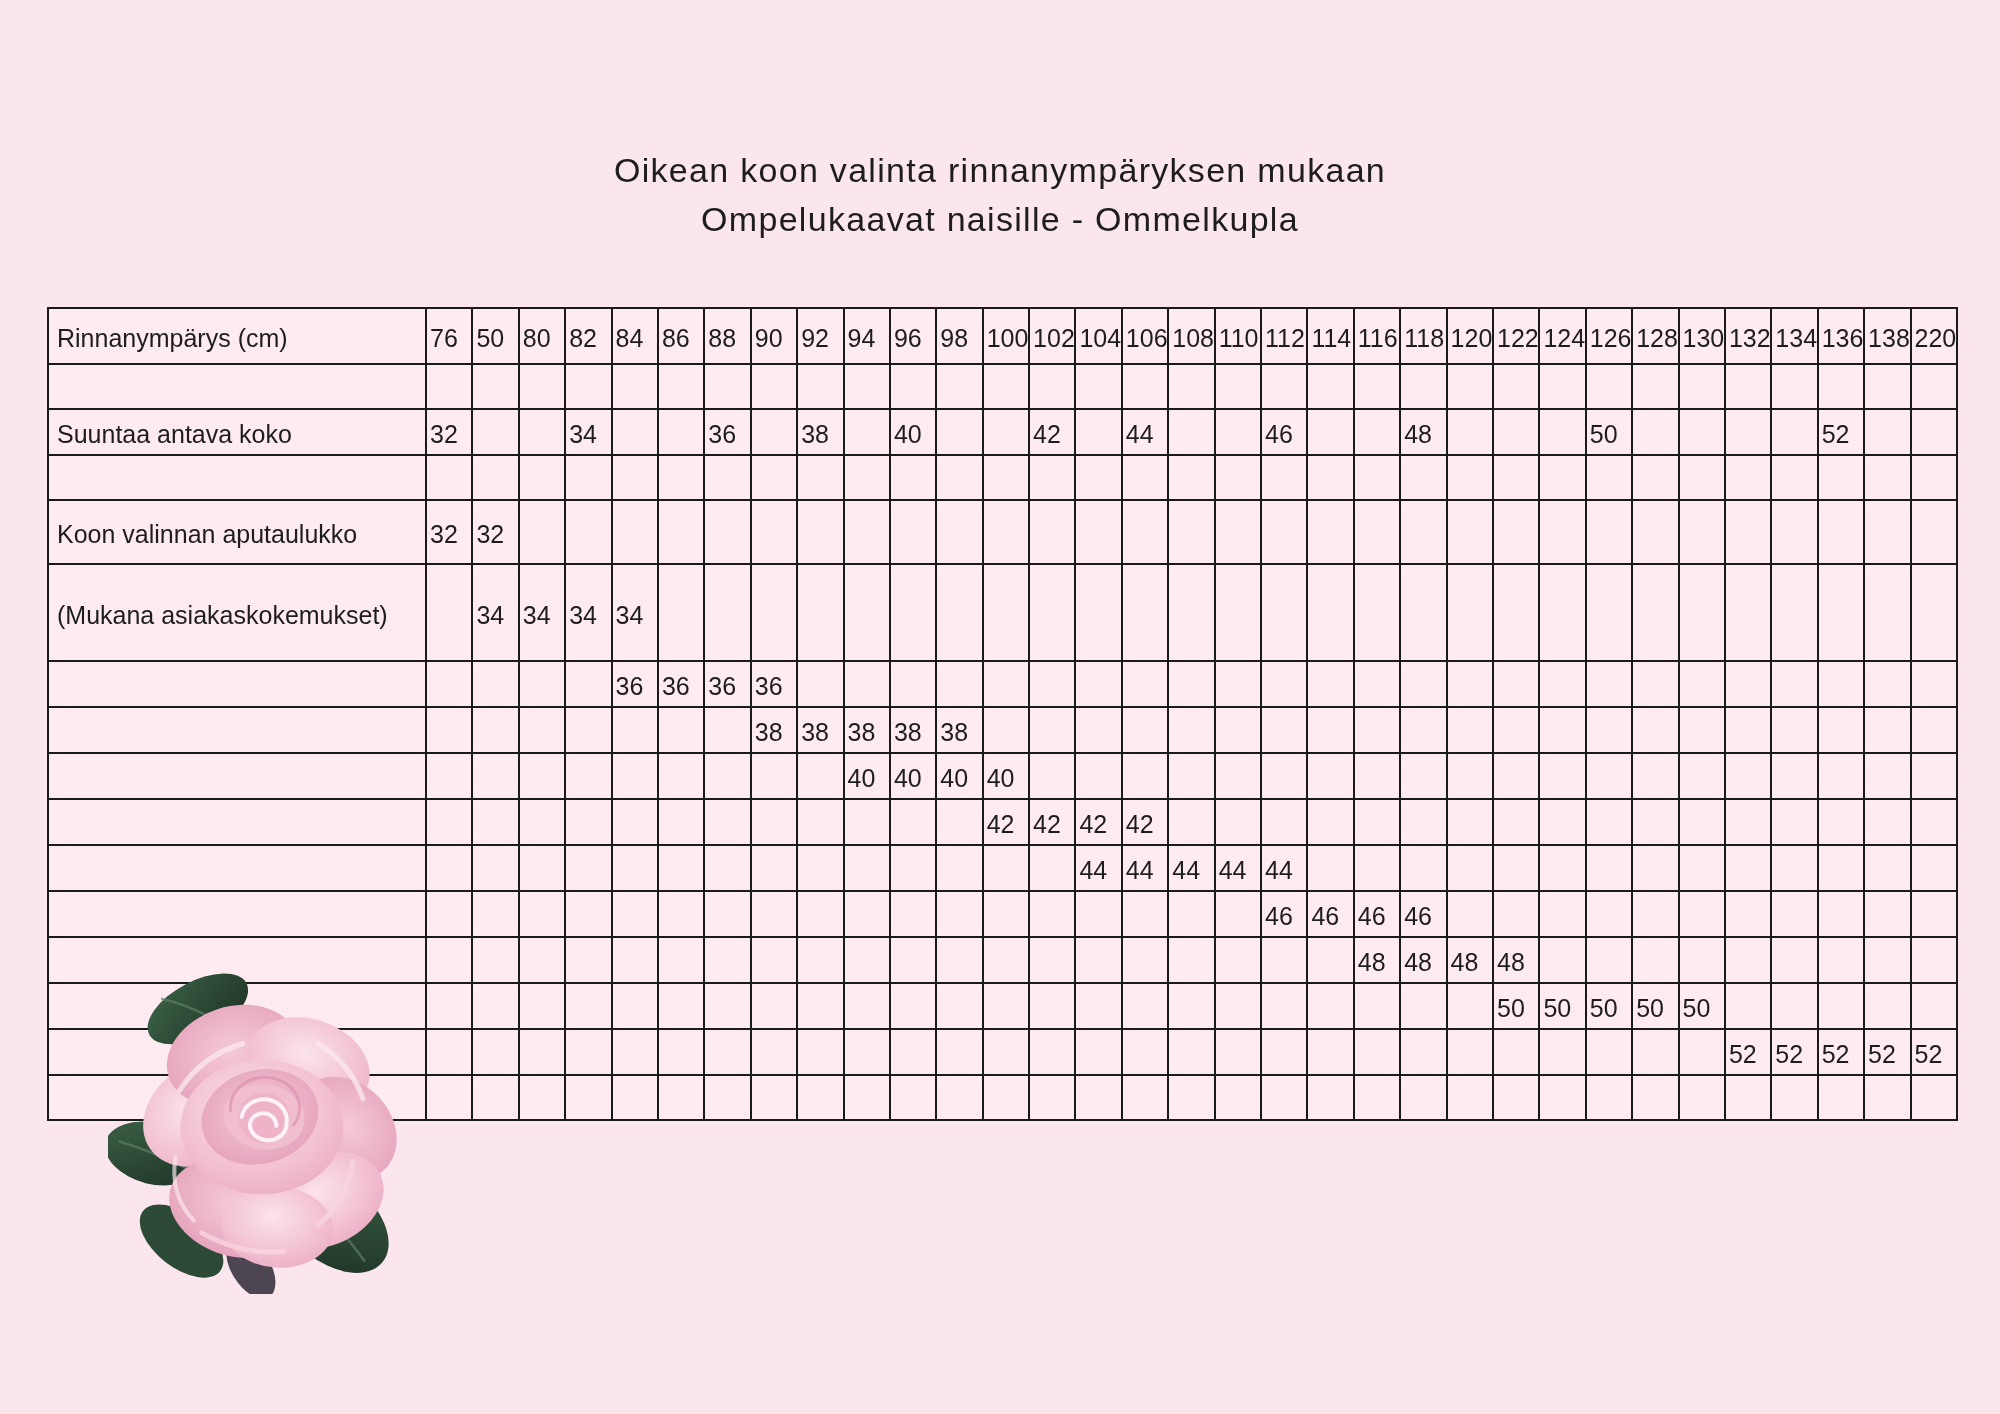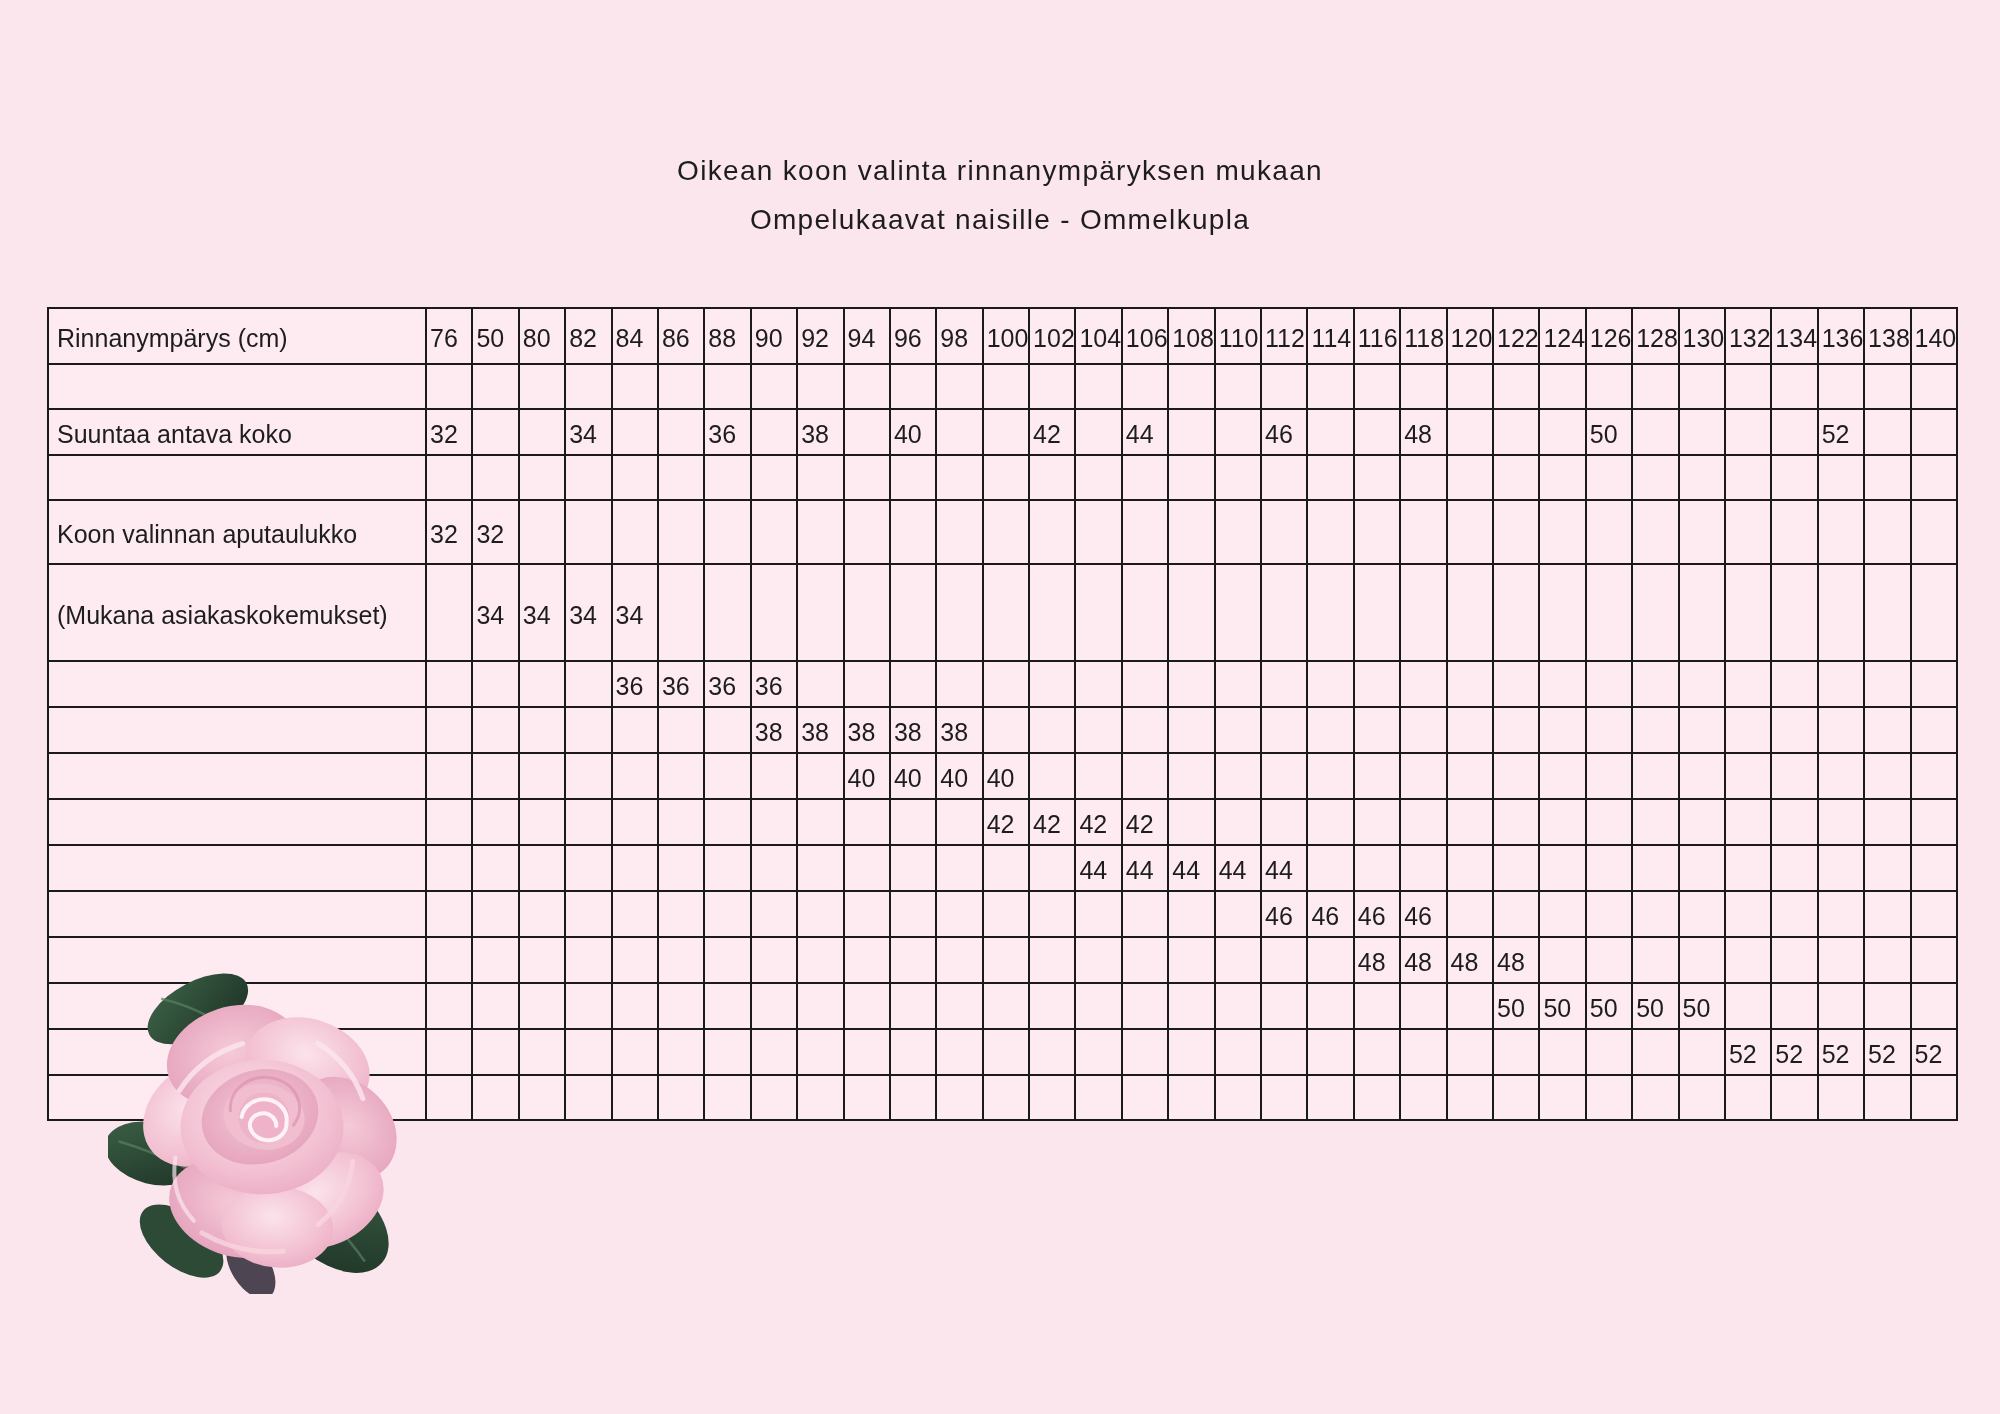--- a/index.html
+++ b/index.html
@@ -4,21 +4,21 @@
 <style>
   html,body{margin:0;padding:0;}
   body{
     width:2000px;height:1414px;position:relative;overflow:hidden;
     background:#fce6ee;
     font-family:"Liberation Sans","DejaVu Sans",sans-serif;
     color:#222;
   }
   .titles{
     position:absolute;top:146px;left:0;width:2000px;
-    text-align:center;font-size:28px;line-height:49px;
+    text-align:center;font-size:34px;line-height:49px;
     letter-spacing:1.3px;color:#1d1d1d;font-weight:400;
   }
   table.size{
     position:absolute;left:47px;top:307px;
     border-collapse:collapse;table-layout:fixed;
     width:1908px;background:var(--cell-bg,#fdebf1);
   }
   table.size td{
     border:2px solid var(--line,#1a1a1a);
     font-size:25px;line-height:1.05;
@@ -109,21 +109,21 @@
         <td>120</td>
         <td>122</td>
         <td>124</td>
         <td>126</td>
         <td>128</td>
         <td>130</td>
         <td>132</td>
         <td>134</td>
         <td>136</td>
         <td>138</td>
-        <td>140</td>
+        <td>220</td>
       </tr>
       <tr class="r-blank">
         <td class="lbl"></td>
         <td></td>
         <td></td>
         <td></td>
         <td></td>
         <td></td>
         <td></td>
         <td></td>

